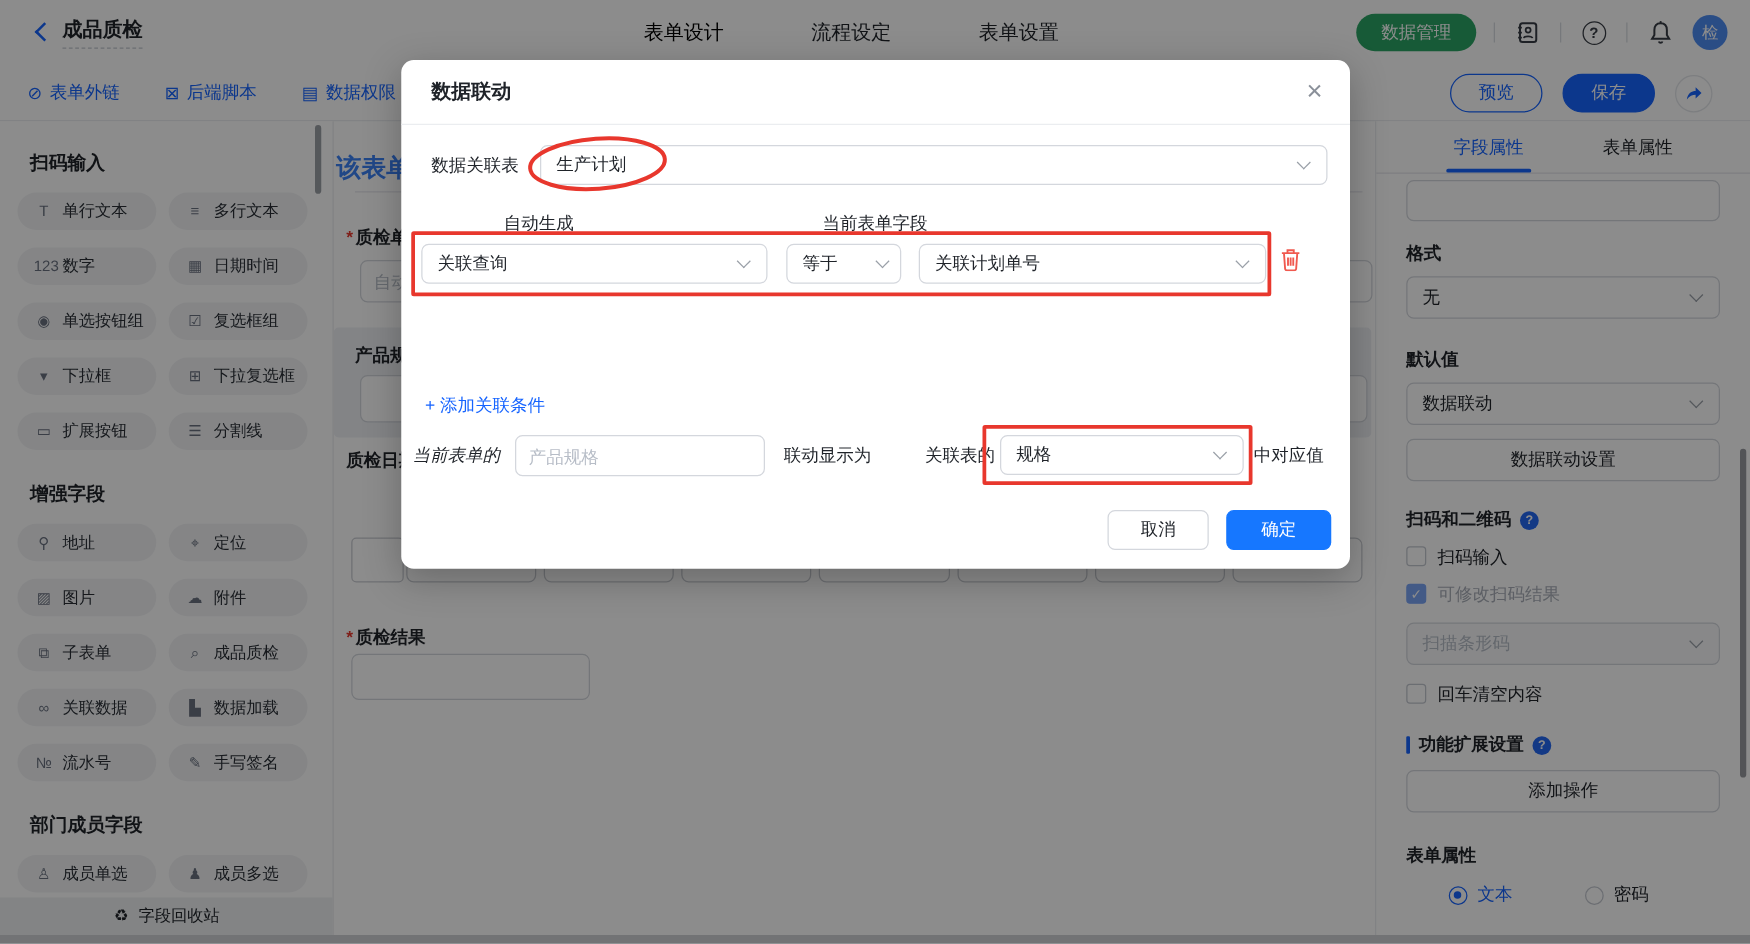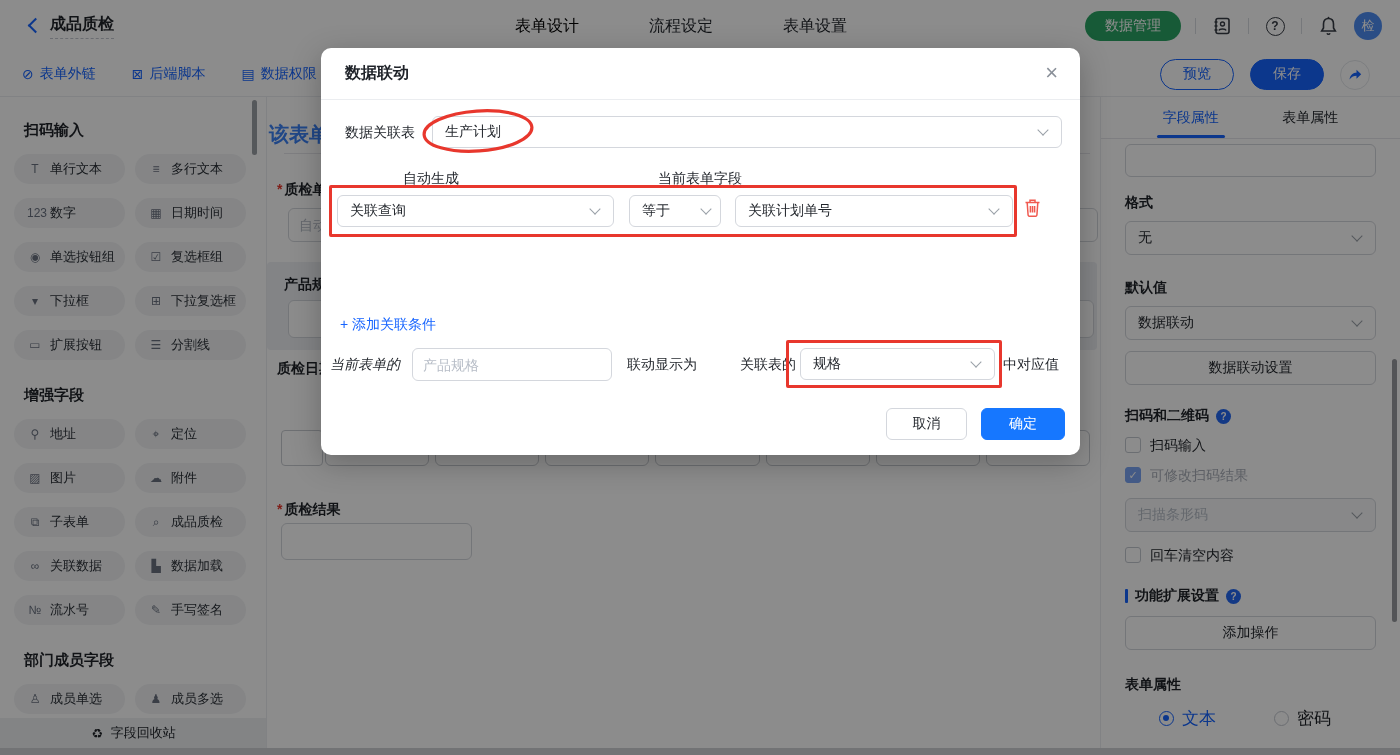--- a/index.html
+++ b/index.html
@@ -84,21 +84,21 @@
     font-size:14px; margin-top:11px; cursor:pointer; color:#1f2329; }
   .psection { font-size:14px; font-weight:bold; margin-top:22px; display:flex; align-items:center; gap:7px; }
   .psection.barred::before { content:""; width:3px; height:14px; background:#1664ff; border-radius:1px; }
   .helpdot { width:15px; height:15px; border-radius:50%; background:#2468f2; color:#fff; font-size:10px;
     font-weight:bold; display:flex; align-items:center; justify-content:center; }
   .cbrow { display:flex; align-items:flex-start; gap:9px; margin-top:12px; font-size:14px; cursor:pointer; }
   .cbrow.disabled { color:#a9aeb8; cursor:default; }
   .cbox { width:16px; height:16px; border:1px solid #c4c8d0; border-radius:3px; background:#fff; flex:none;
     display:flex; align-items:center; justify-content:center; font-size:11px; color:#fff; }
   .cbox.checked { background:#7aa4f5; border-color:#7aa4f5; }
-  .radios { display:flex; gap:58px; margin:13px 0 0 34px; font-size:17px; }
+  .radios { display:flex; gap:58px; margin:13px 0 0 34px; font-size:14px; }
   .radiorow { display:flex; align-items:center; gap:8px; cursor:pointer; }
   .rdot { width:15px; height:15px; border-radius:50%; border:1.5px solid #c4c8d0; position:relative; flex:none; }
   .rdot.sel { border-color:#1664ff; }
   .rdot.sel::after { content:""; position:absolute; left:3px; top:3px; width:6px; height:6px;
     border-radius:50%; background:#1664ff; }
   .radiorow.sel { color:#1664ff; }
   .p-scroll { position:absolute; right:3px; top:262px; width:5px; height:263px; border-radius:3px; background:#97999e; }
 
   .chev { width:8px; height:8px; border-right:1.6px solid #9aa0a8; border-bottom:1.6px solid #9aa0a8;
     transform:rotate(45deg); position:absolute; right:14px; top:50%; margin-top:-6px; }

